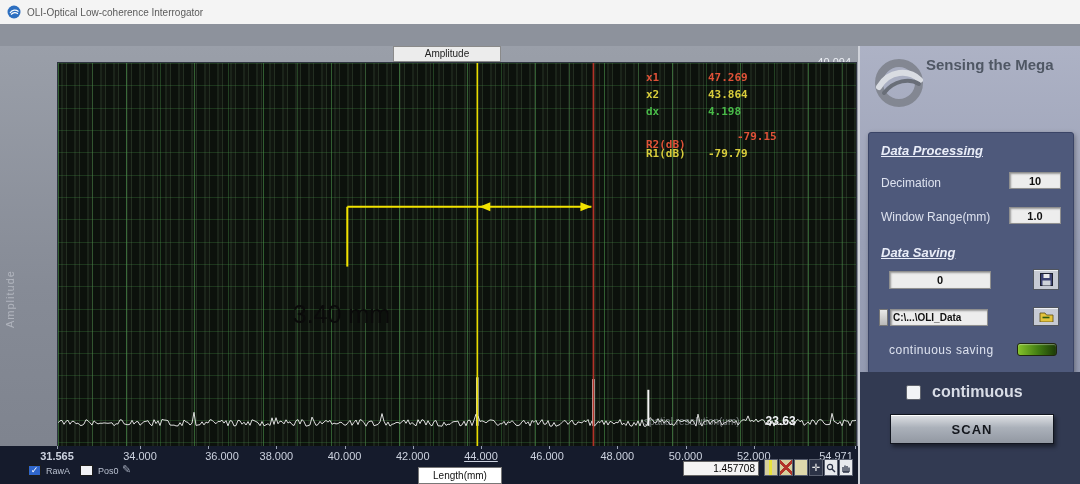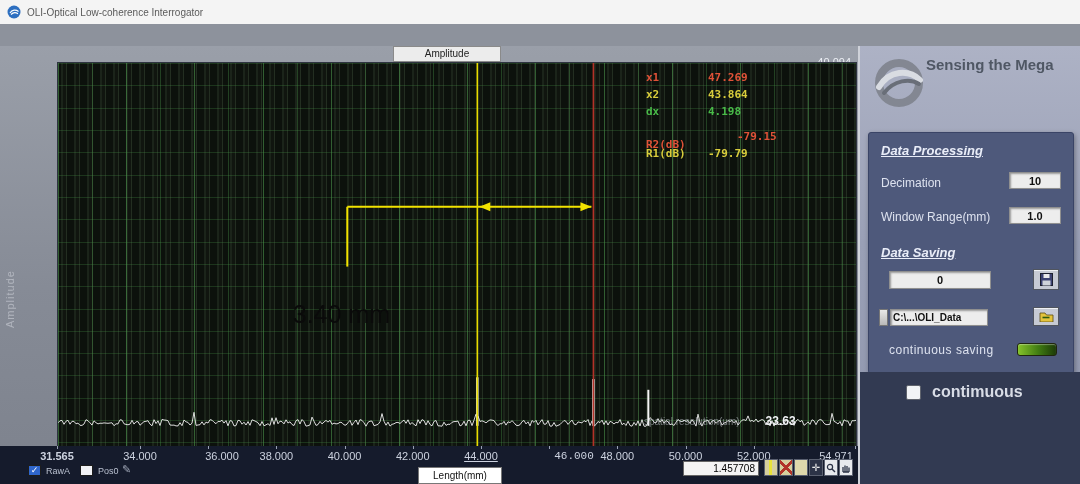--- a/index.html
+++ b/index.html
@@ -197,21 +197,21 @@
           <div class="x-tick" style="left: 222px;">36.000</div>
           <div class="x-tickmark" style="left: 208.206px;"></div>
           <div class="x-tick" style="left: 276.394px;">38.000</div>
           <div class="x-tickmark" style="left: 276.394px;"></div>
           <div class="x-tick" style="left: 344.581px;">40.000</div>
           <div class="x-tickmark" style="left: 344.581px;"></div>
           <div class="x-tick" style="left: 412.769px;">42.000</div>
           <div class="x-tickmark" style="left: 412.769px;"></div>
           <div class="x-tick" style="left: 480.957px; text-decoration: underline;">44.000</div>
           <div class="x-tickmark" style="left: 480.957px;"></div>
-          <div class="x-tick" style="left: 574px; font-family: Liberation Mono, monospace;">46.000</div>
+          <div class="x-tick" style="left: 547px;">46.000</div>
           <div class="x-tickmark" style="left: 549.144px;"></div>
           <div class="x-tick" style="left: 617.332px;">48.000</div>
           <div class="x-tickmark" style="left: 617.332px;"></div>
           <div class="x-tick" style="left: 685.52px;">50.000</div>
           <div class="x-tickmark" style="left: 685.52px;"></div>
           <div class="x-tick" style="left: 753.707px;">52.000</div>
           <div class="x-tickmark" style="left: 753.707px;"></div>
           <div class="x-tick" style="left: 836px;">54.971</div>
           <div class="x-tickmark" style="left: 855px;"></div>
         </div>
@@ -286,15 +286,16 @@
       </button>
       <span class="ctl-label lab-led">continuous  saving</span>
       <span class="led"></span>
     </div>
 
     <div class="sb-bottom">
       <div class="cont-row">
         <span class="cb-box"></span>
         <span class="cont-label">contimuous</span>
       </div>
+      <button class="scan-btn">SCAN</button>
     </div>
   </div>
 </div>
 
 </body></html>

